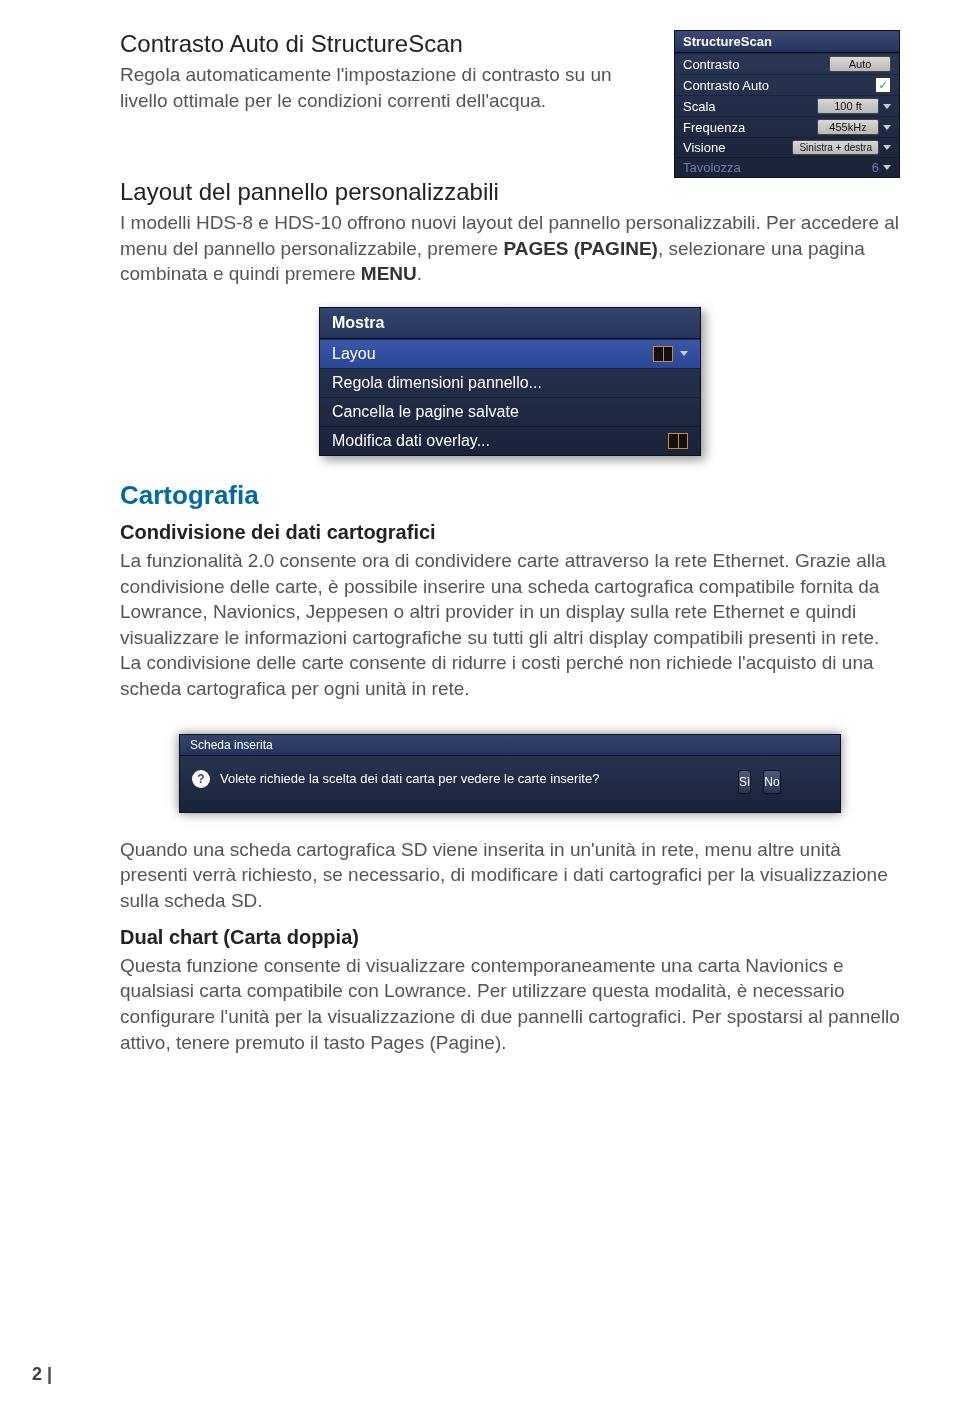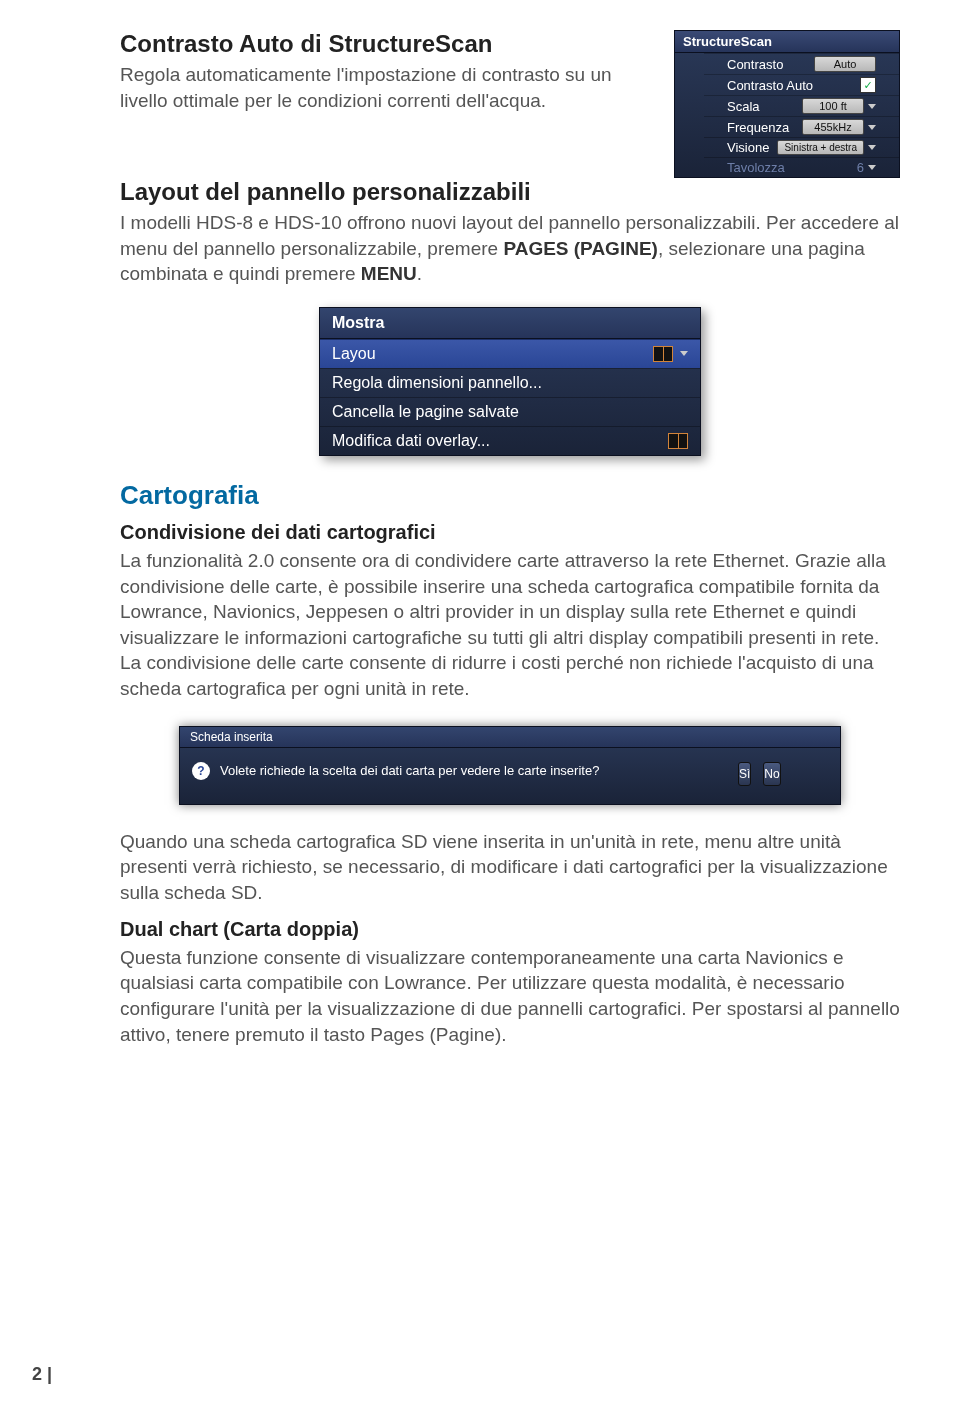--- a/index.html
+++ b/index.html
@@ -11,21 +11,21 @@
     width: 960px;
   }
   .page {
     padding: 30px 60px 30px 120px;
     position: relative;
     min-height: 1409px;
     box-sizing: border-box;
   }
   h2.section {
     font-size: 24px;
-    font-weight: 700;
+    font-weight: 400;
     margin: 0 0 4px 0;
     color: #222;
   }
   h2.bigsection {
     font-size: 26px;
     font-weight: 700;
     margin: 24px 0 6px 0;
     color: #0369a1;
   }
   h3.sub {
@@ -61,23 +61,22 @@
   .ss-header {
     background: linear-gradient(#3a4a75, #26345a);
     padding: 3px 8px;
     font-weight: 600;
     border-bottom: 1px solid #0b1020;
   }
   .ss-row {
     display: flex;
     align-items: center;
     justify-content: space-between;
-    padding: 2px 23px;
+    padding: 2px 8px;
     border-top: 1px solid rgba(0,0,0,0.25);
-    margin-left: 29px;
   }
   .ss-val {
     background: linear-gradient(#d8d8d8, #b8b8b8);
     color: #111;
     font-size: 11px;
     padding: 1px 6px;
     border: 1px solid #444;
     border-radius: 2px;
     min-width: 48px;
     text-align: center;
@@ -148,20 +147,21 @@
     justify-content: center;
     margin: 24px 0;
   }
   .dialog {
     width: 660px;
     background: linear-gradient(#2b3a5a, #1a2338);
     border: 1px solid #0b1020;
     box-shadow: 0 0 10px rgba(0,0,0,0.5);
     color: #fff;
     font-size: 13px;
+    margin-top: 8px;
   }
   .dialog-title {
     background: linear-gradient(#33456e, #26345a);
     padding: 3px 10px;
     font-size: 12px;
     border-bottom: 1px solid #0b1020;
   }
   .dialog-body {
     display: flex;
     align-items: flex-start;

